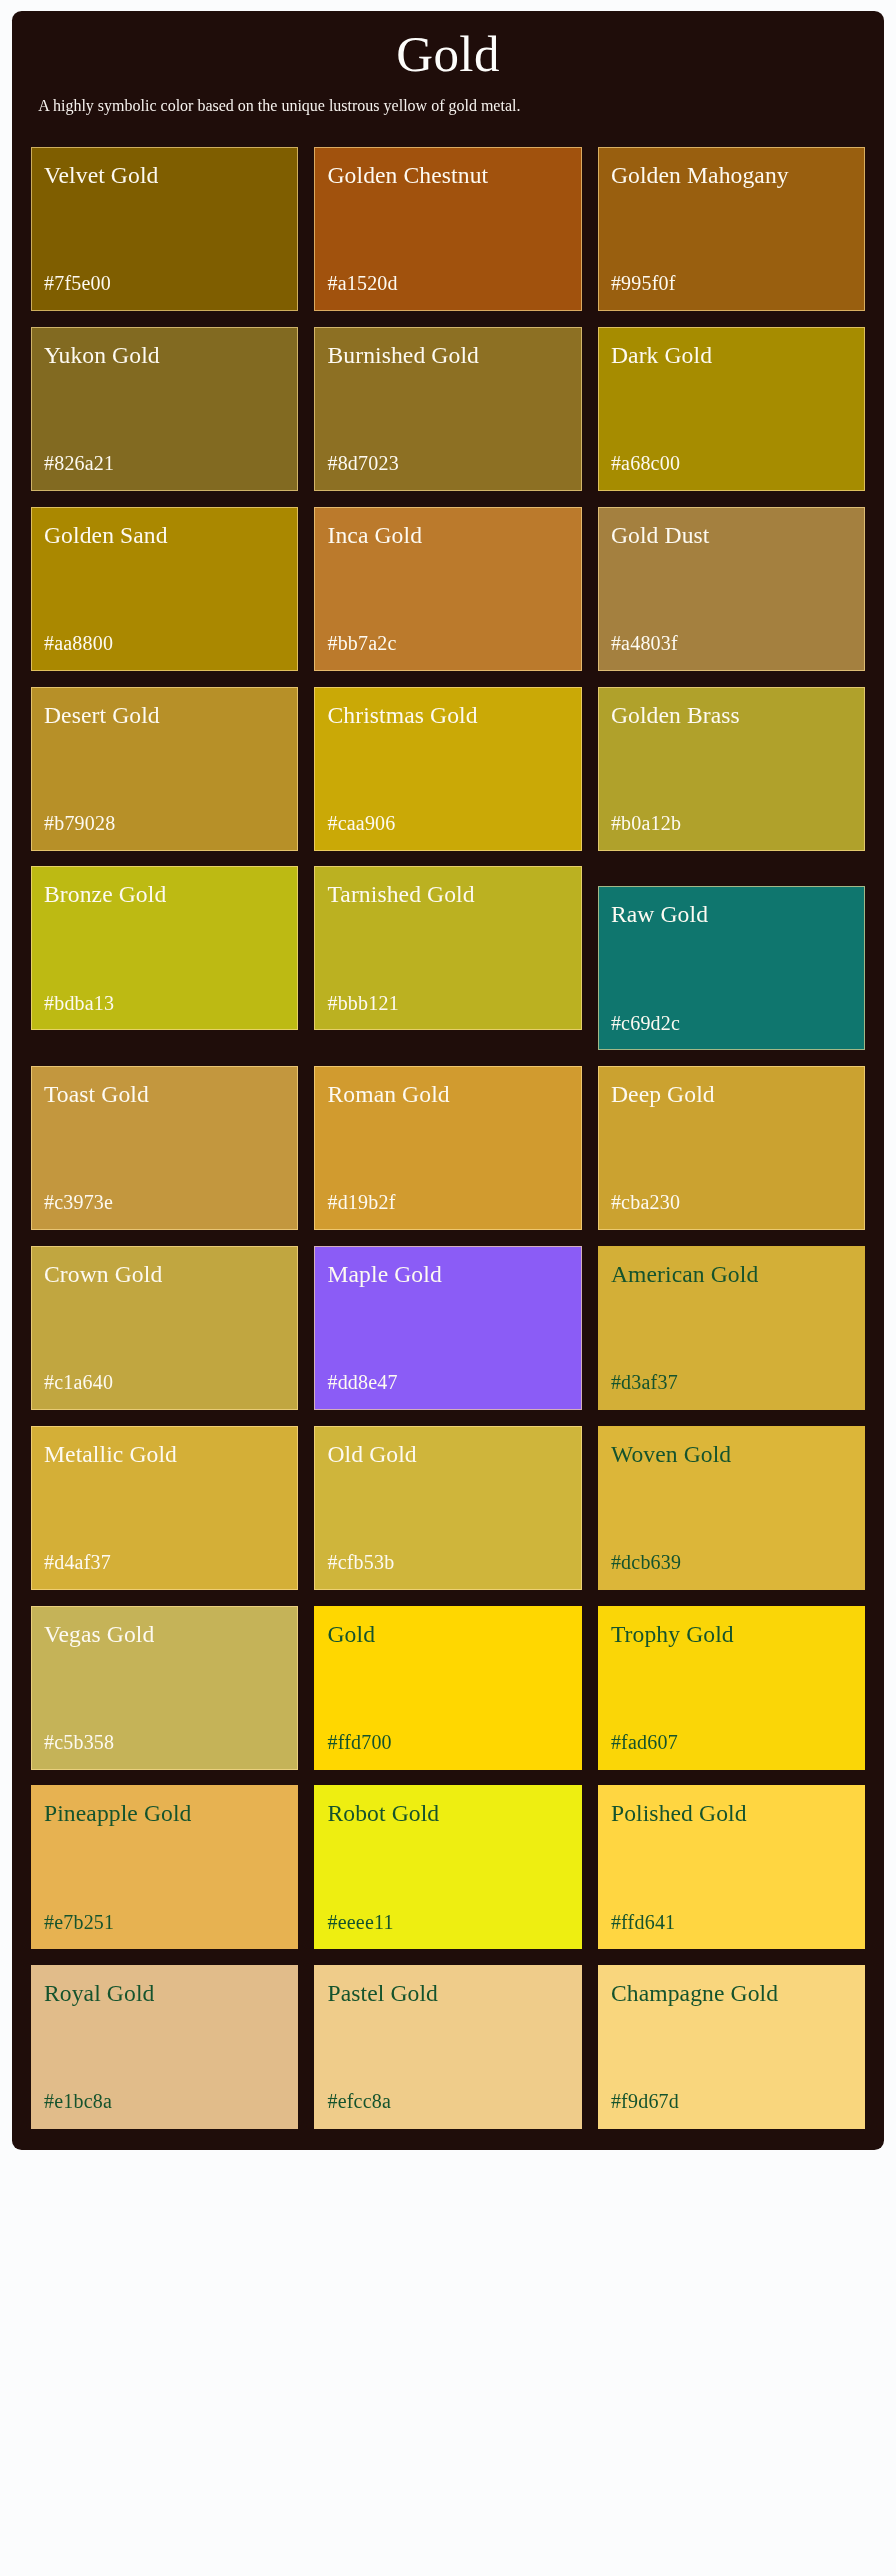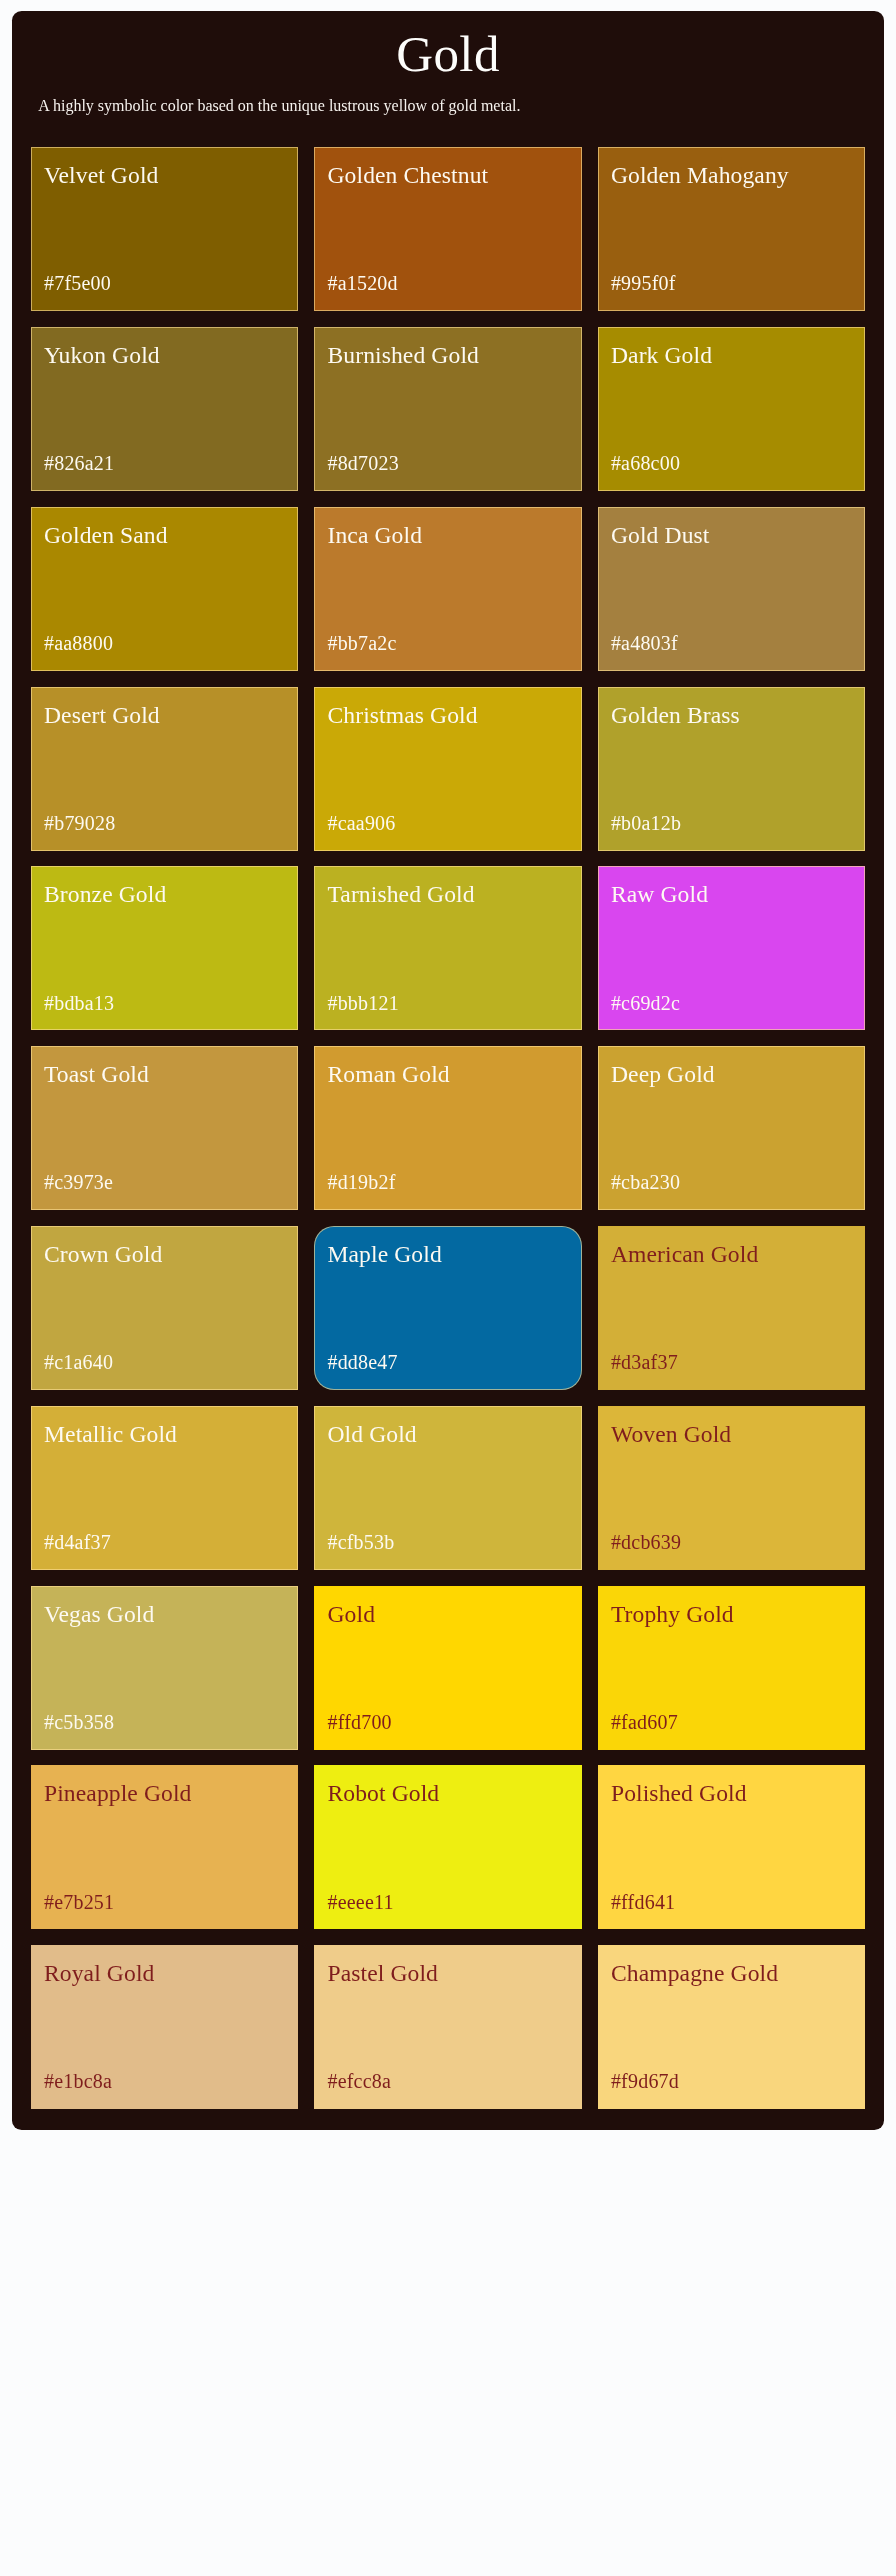--- a/index.html
+++ b/index.html
@@ -83,21 +83,21 @@
   }
   .swatch-hex {
     font-size: 20px;
     line-height: 1.1;
     letter-spacing: 0.2px;
     padding-bottom: 5.3px;
   }
   .light-text .swatch-name,
   .light-text .swatch-hex { color: #fdfaf2; }
   .dark-text .swatch-name,
-  .dark-text .swatch-hex { color: #7f1d1d; }
+  .dark-text .swatch-hex { color: #14532d; }
   .footer {
     width: 100%;
     padding: 23px 19px 15.8px 19px;
     text-align: right;
   }
 </style>
 </head>
 <body>
 
 <div class="page">
@@ -159,41 +159,41 @@
           <div class="swatch-hex">#b0a12b</div>
         </div>
         <div class="swatch light-text" style="background: rgb(189, 186, 19);">
           <div class="swatch-name">Bronze Gold</div>
           <div class="swatch-hex">#bdba13</div>
         </div>
         <div class="swatch light-text" style="background: rgb(187, 177, 33);">
           <div class="swatch-name">Tarnished Gold</div>
           <div class="swatch-hex">#bbb121</div>
         </div>
-        <div class="swatch light-text" style="background: #d946ef;">
+        <div class="swatch light-text" style="background: #0f766e; margin-top: 20px;">
           <div class="swatch-name">Raw Gold</div>
           <div class="swatch-hex">#c69d2c</div>
         </div>
         <div class="swatch light-text" style="background: rgb(195, 151, 62);">
           <div class="swatch-name">Toast Gold</div>
           <div class="swatch-hex">#c3973e</div>
         </div>
         <div class="swatch light-text" style="background: rgb(209, 155, 47);">
           <div class="swatch-name">Roman Gold</div>
           <div class="swatch-hex">#d19b2f</div>
         </div>
         <div class="swatch light-text" style="background: rgb(203, 162, 48);">
           <div class="swatch-name">Deep Gold</div>
           <div class="swatch-hex">#cba230</div>
         </div>
         <div class="swatch light-text" style="background: rgb(193, 166, 64);">
           <div class="swatch-name">Crown Gold</div>
           <div class="swatch-hex">#c1a640</div>
         </div>
-        <div class="swatch light-text" style="background: #0369a1; border-radius: 20px;">
+        <div class="swatch light-text" style="background: #8b5cf6;">
           <div class="swatch-name">Maple Gold</div>
           <div class="swatch-hex">#dd8e47</div>
         </div>
         <div class="swatch dark-text no-border" style="background: rgb(211, 175, 55);">
           <div class="swatch-name">American Gold</div>
           <div class="swatch-hex">#d3af37</div>
         </div>
         <div class="swatch light-text" style="background: rgb(212, 175, 55);">
           <div class="swatch-name">Metallic Gold</div>
           <div class="swatch-hex">#d4af37</div>

